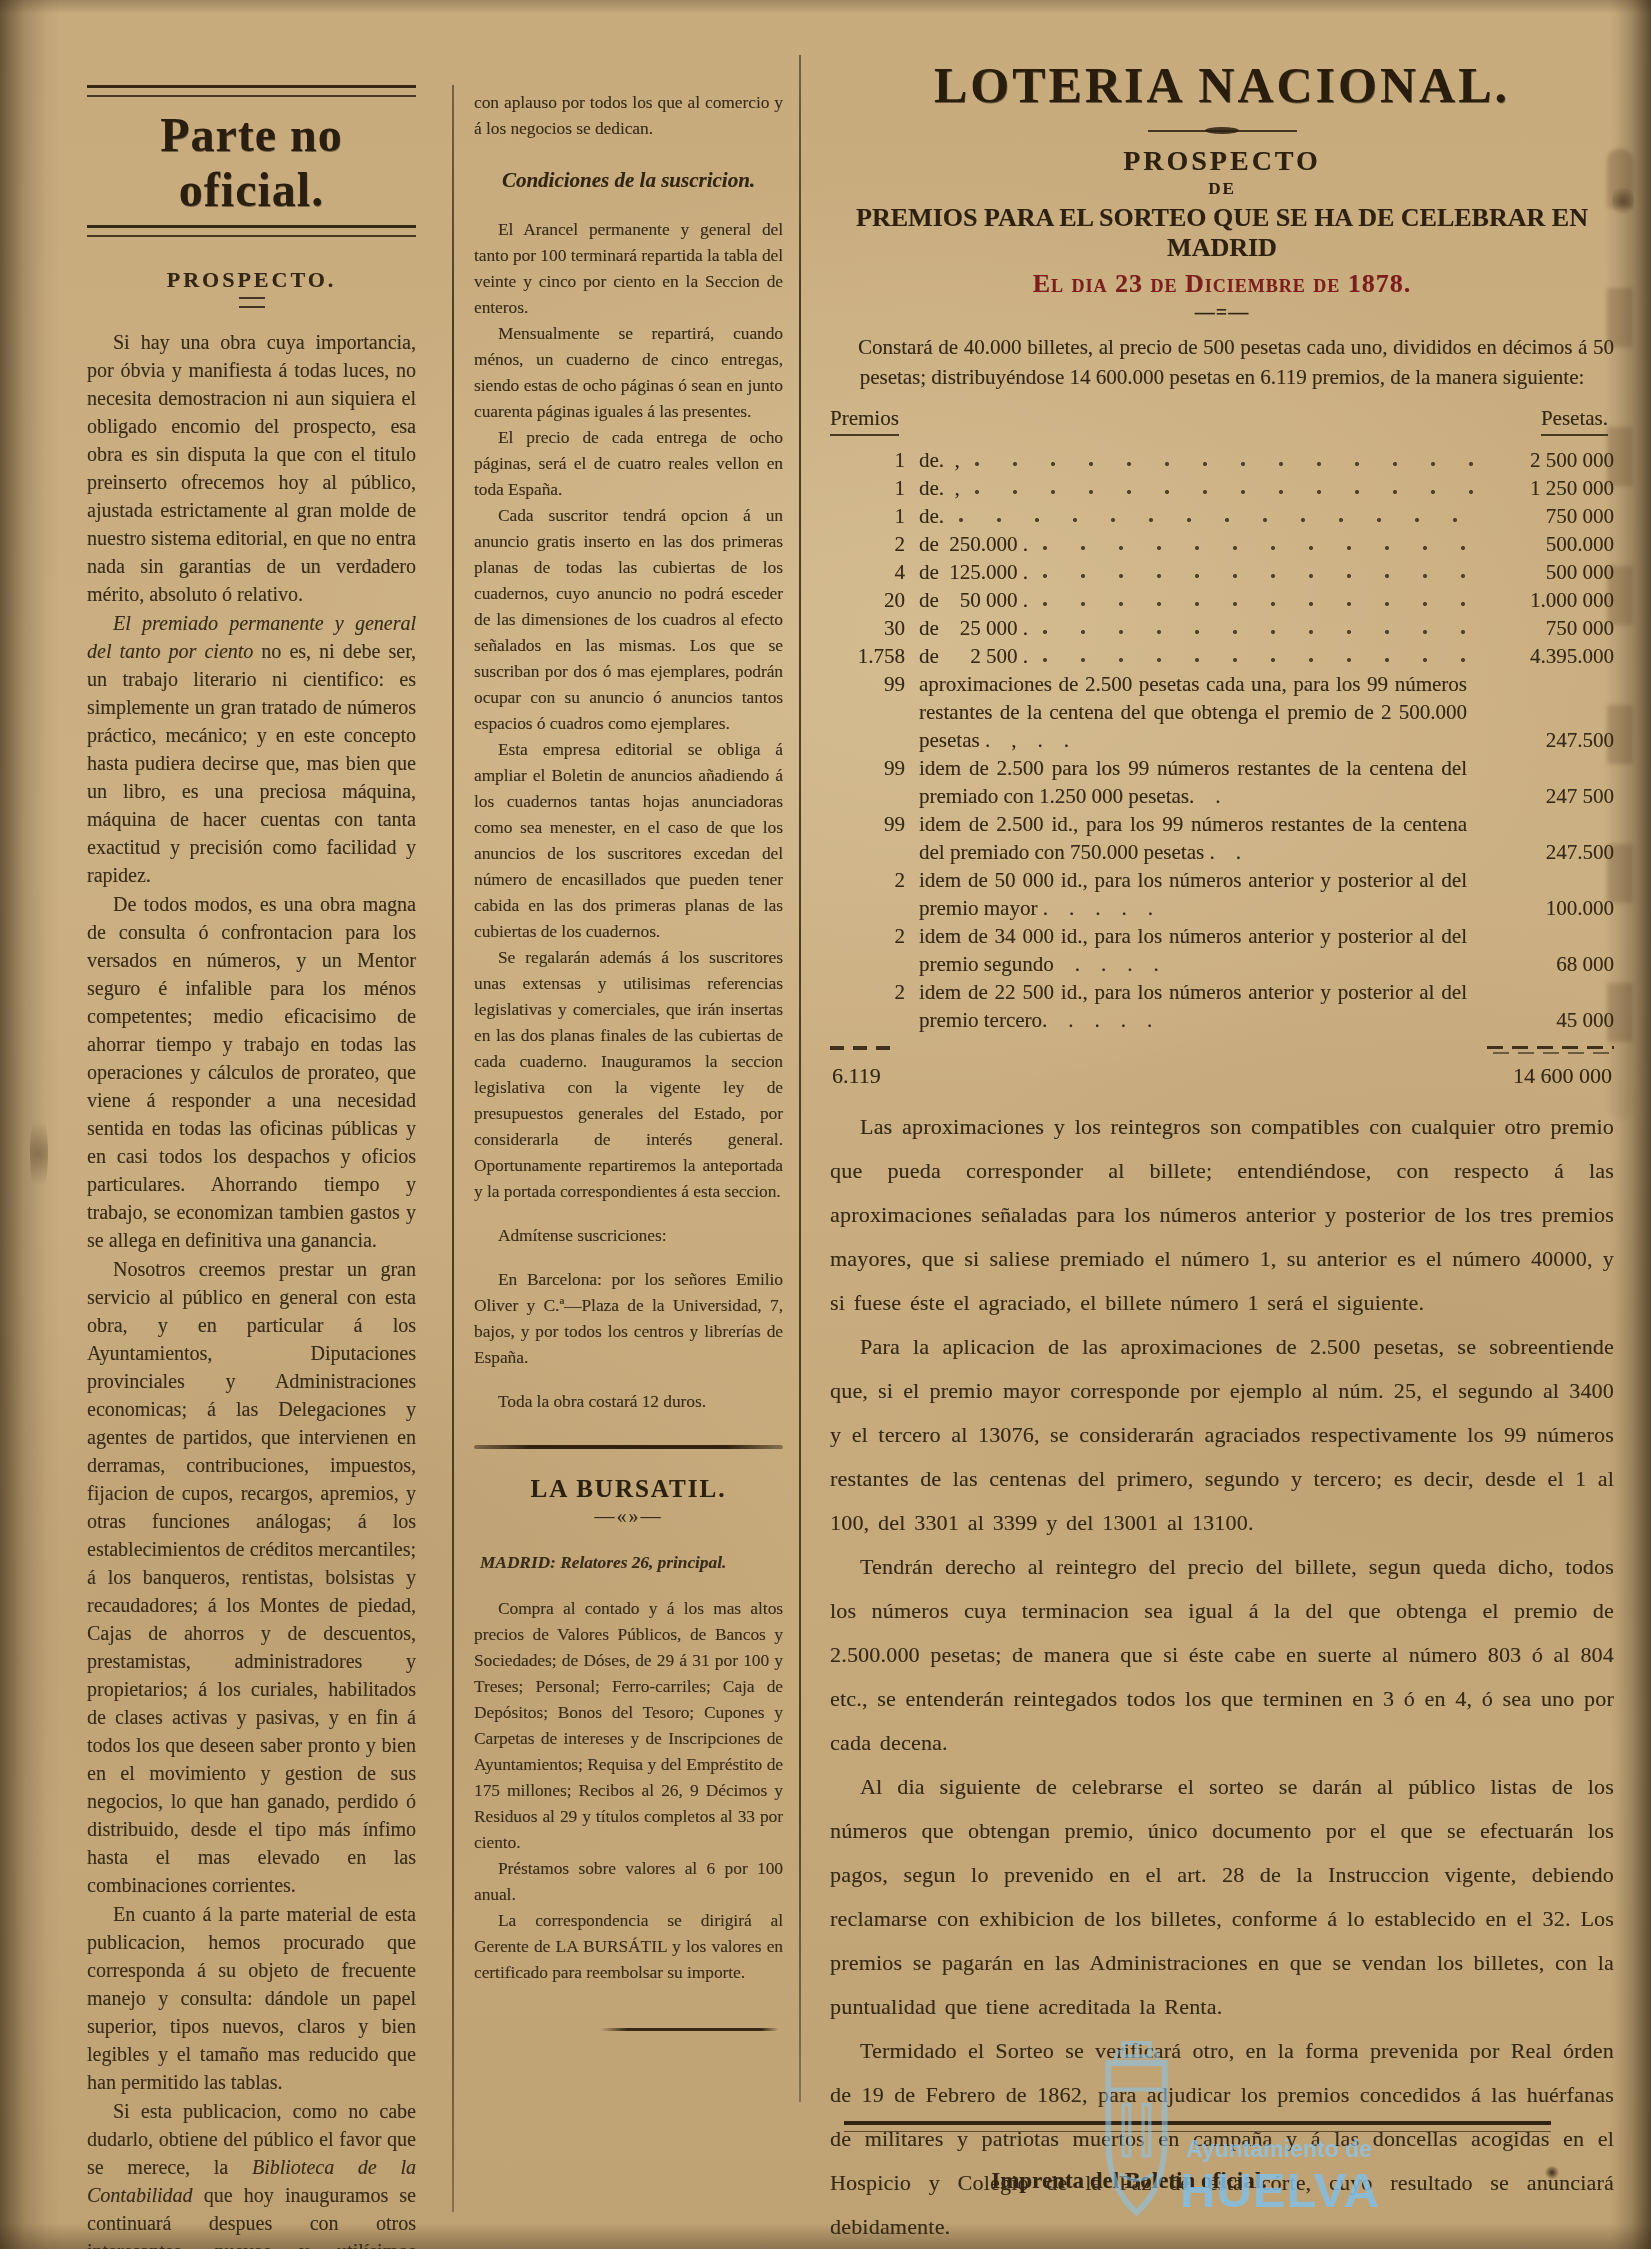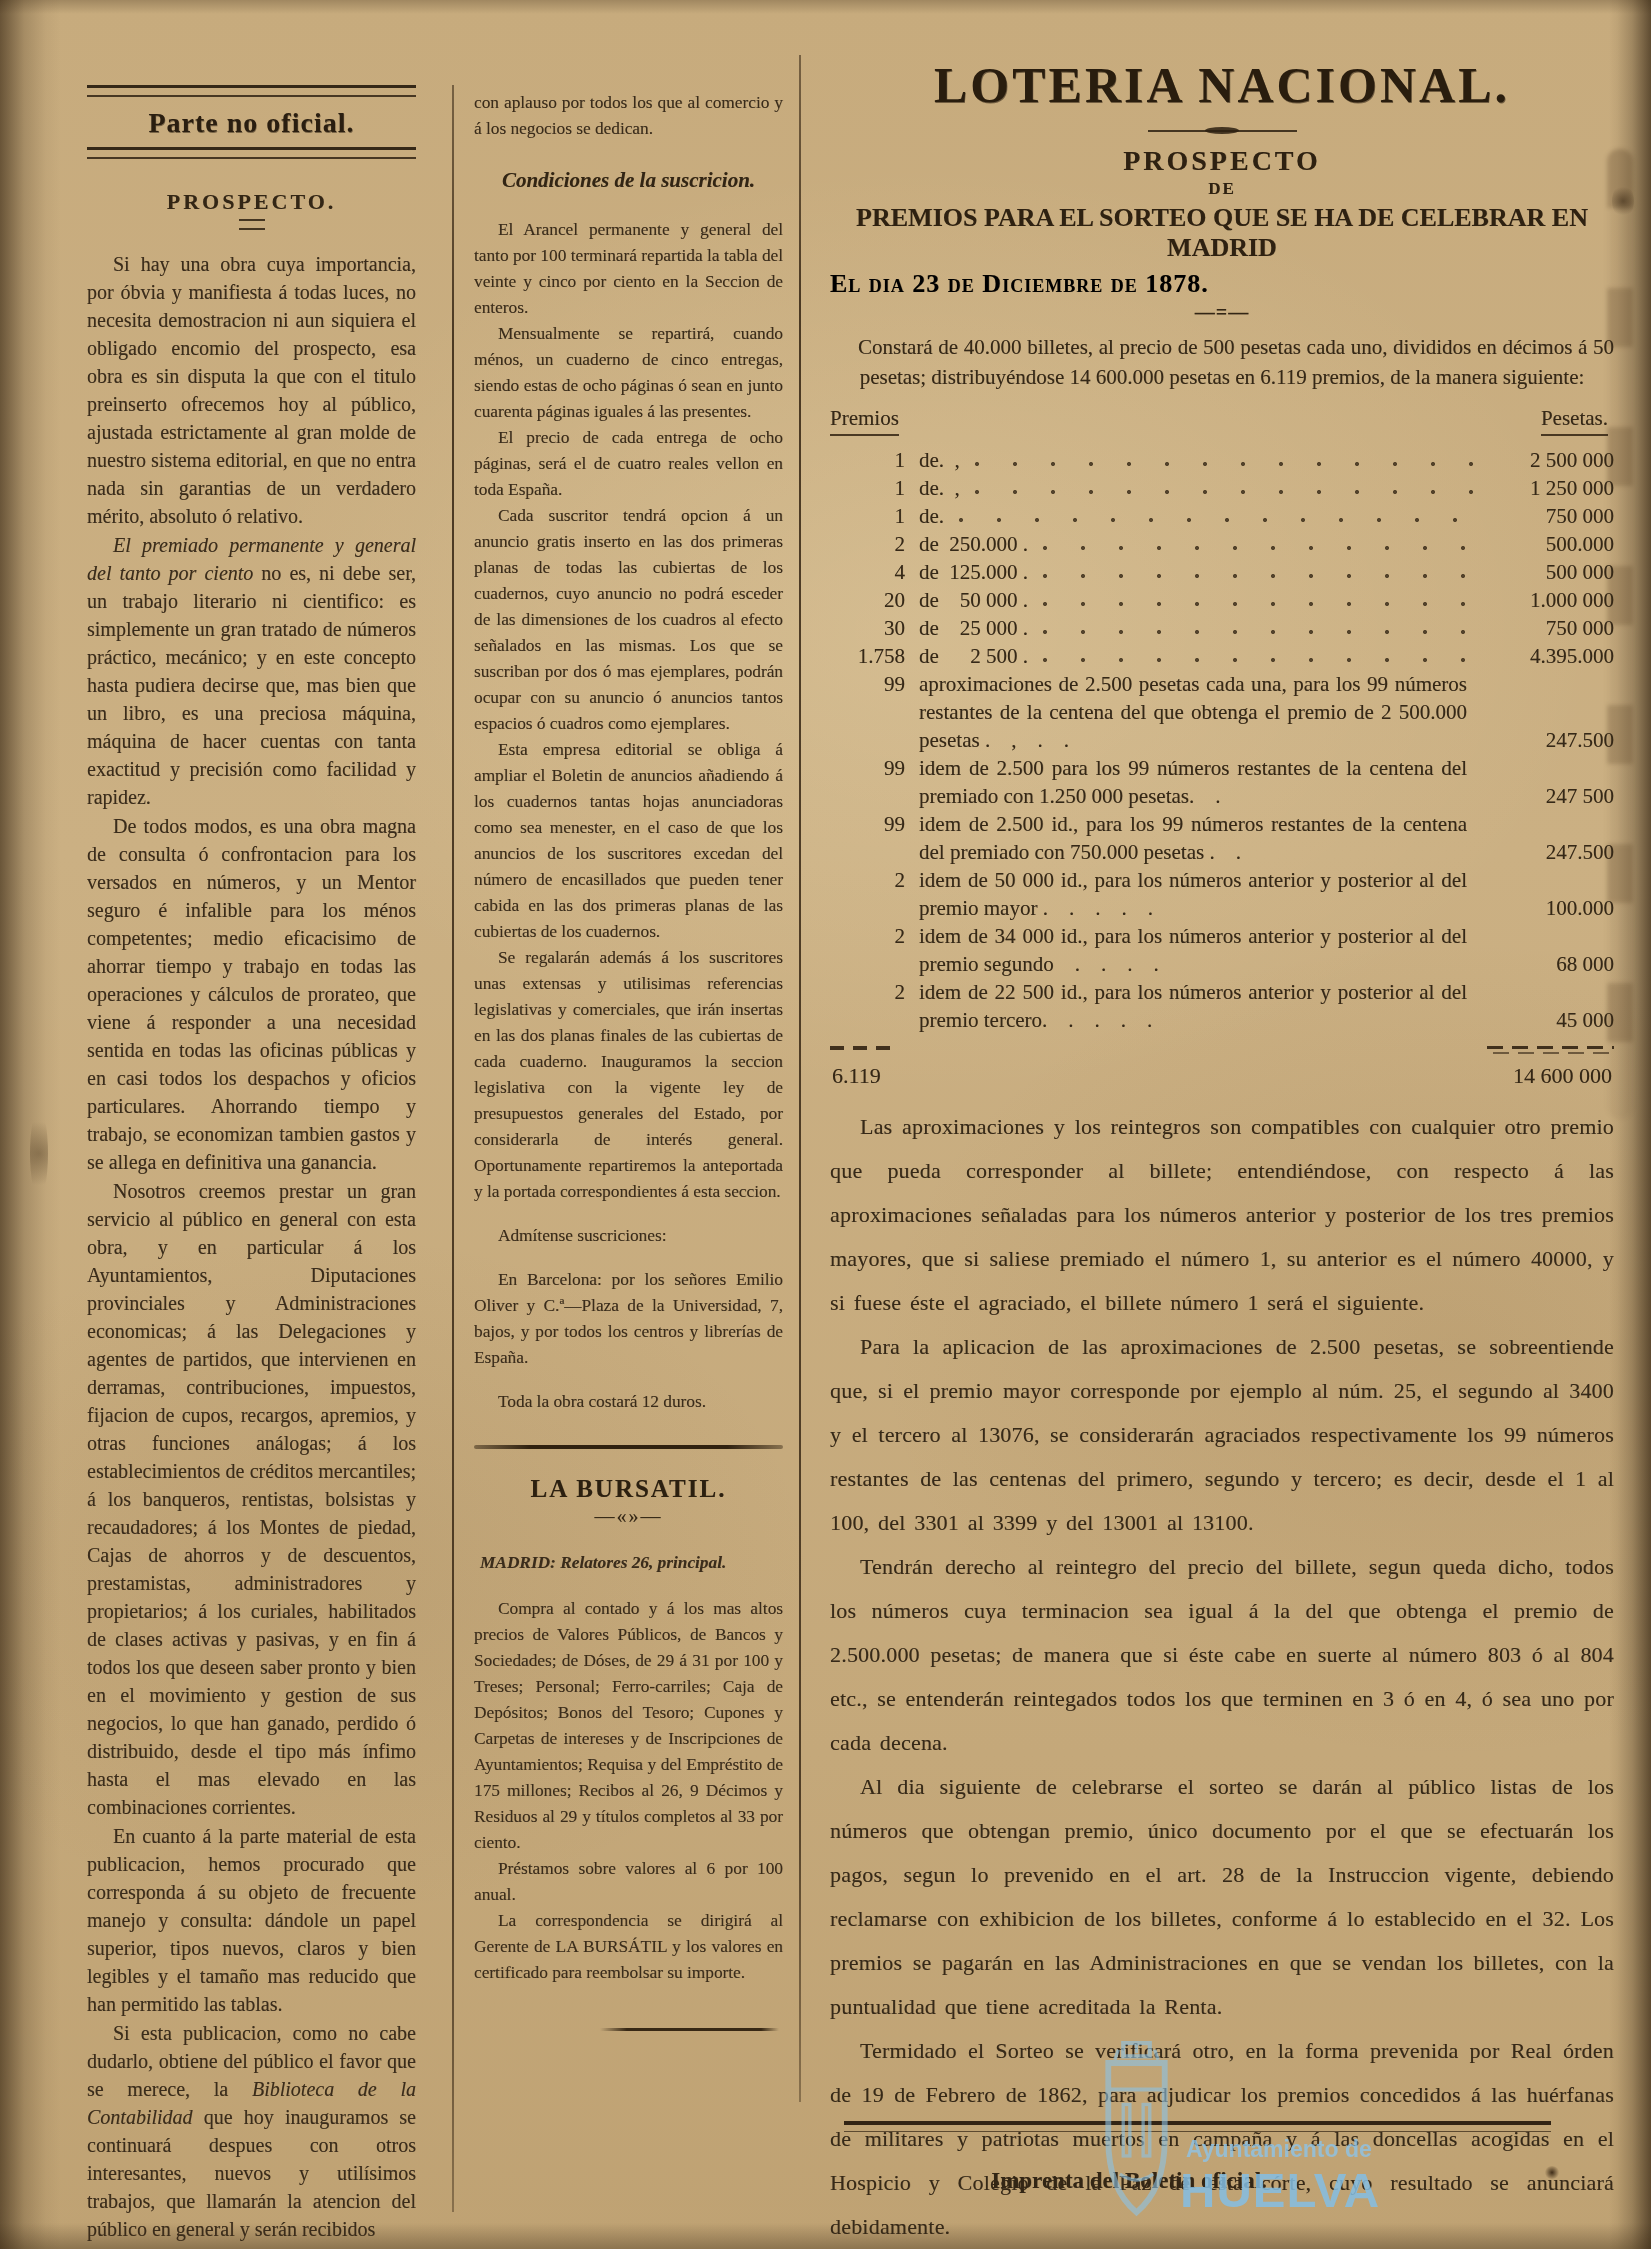--- a/index.html
+++ b/index.html
@@ -39,21 +39,21 @@
   .v-rule-1{left:452px;top:85px;height:2127px;}
   .v-rule-2{left:799px;top:55px;height:2047px;}
 
   
   p{margin:0;text-align:justify;}
   .ink{text-shadow:0.3px 0.3px 0 rgba(55,40,22,.35);}
 
   
   .col-left{position:absolute;left:87px;top:85px;width:329px;}
   .dbl-rule{height:7px;border-top:3px solid rgba(38,26,12,.9);border-bottom:2px solid rgba(38,26,12,.8);}
-  .left-mast{font-size:28px;font-weight:bold;text-align:center;margin:10px 0 8px;color:#2a1e10;
+  .left-mast{font-size:48px;font-weight:bold;text-align:center;margin:10px 0 8px;color:#2a1e10;
     letter-spacing:1px;text-shadow:0.5px 0.5px 0.5px rgba(42,30,16,.5);}
   .left-sect{font-size:22px;font-weight:600;text-align:center;letter-spacing:3px;margin:30px 0 4px;color:#33261500;color:#332615;}
   .eq-divider{width:26px;margin:2px auto 20px;height:7px;border-top:2px solid rgba(45,32,16,.85);border-bottom:2px solid rgba(45,32,16,.85);}
   .col-left p{font-size:20px;line-height:28px;text-indent:26px;color:#3a2c1b;}
   .col-left p + p{margin-top:1px;}
 
   
   .col-mid{position:absolute;left:474px;top:45px;width:309px;margin-top:45px;}
   .col-mid p{font-size:17.3px;line-height:26px;text-indent:24px;color:#3a2c1b;}
   .no-indent{text-indent:0 !important;}
@@ -68,21 +68,21 @@
   
   .col-right{position:absolute;left:830px;top:44px;width:784px;}
   .lot-mast{font-size:50px;font-weight:bold;text-align:center;letter-spacing:3px;color:#291d0e;
     text-shadow:0.6px 0.6px 0.6px rgba(41,29,14,.55);margin:12px;}
   .orn-squiggle{width:149px;height:9px;margin:10px auto 6px;position:relative;}
   .orn-squiggle::before{content:"";position:absolute;left:0;right:0;top:4px;height:2px;background:rgba(45,32,16,.85);}
   .orn-squiggle::after{content:"";position:absolute;left:57px;top:1px;width:34px;height:7px;border-radius:50%;background:rgba(45,32,16,.85);}
   .sub1{font-size:28px;font-weight:bold;text-align:center;letter-spacing:3px;margin:10px 0 2px;color:#2e2111;}
   .sub2{font-size:17px;font-weight:bold;text-align:center;letter-spacing:2px;margin:2px 0;color:#2e2111;}
   .sub3{font-size:26px;font-weight:bold;text-align:center;margin:4px 0 2px;color:#2e2111;}
-  .sub4{font-size:26px;font-weight:600;font-variant:small-caps;letter-spacing:1px;margin:6px 0 0;color:#000000;}
+  .sub4{font-size:26px;font-weight:600;text-align:center;font-variant:small-caps;letter-spacing:1px;margin:6px 0 0;color:#7f1d1d;}
   .orn-eq{text-align:center;font-size:20px;font-weight:bold;letter-spacing:1px;margin:2px 0 8px;color:#332615;}
   .rt-intro{font-size:21px;line-height:30px;text-indent:28px;text-align:justify;-moz-text-align-last:center;text-align-last:center;color:#35281780;color:#352817;}
 
   .t-head{display:flex;justify-content:space-between;font-size:21px;margin:14px 0 10px;color:#352817;}
   .t-head .hd{border-bottom:2px solid rgba(50,35,18,.85);padding-bottom:3px;}
   .t-head .hd-r{margin-right:6px;}
   .t-rows{}
   .t-row{display:flex;font-size:21px;line-height:28px;color:#35281740;color:#352817;}
   .t-n{flex:none;width:75px;text-align:right;padding-right:14px;}
   .t-desc{flex:none;white-space:pre;}

